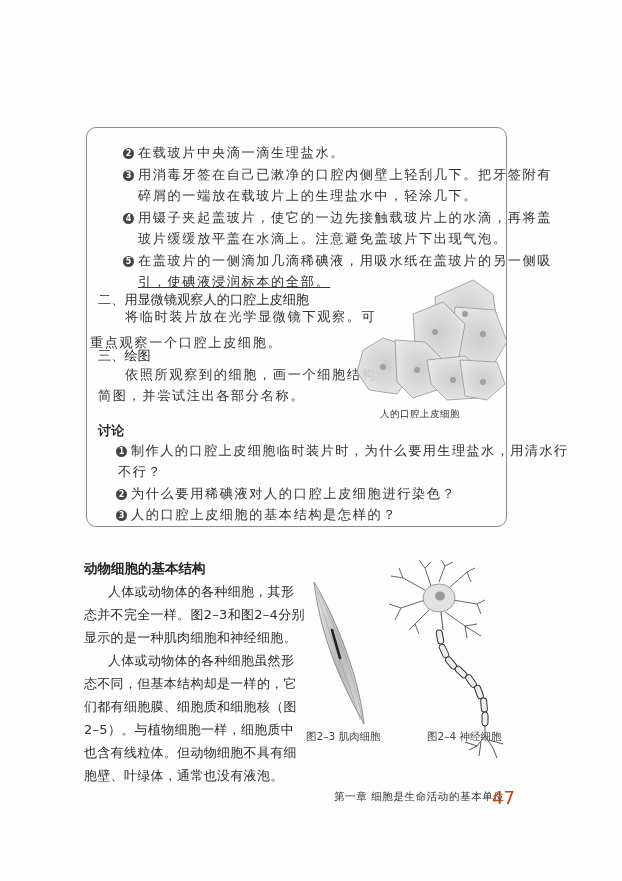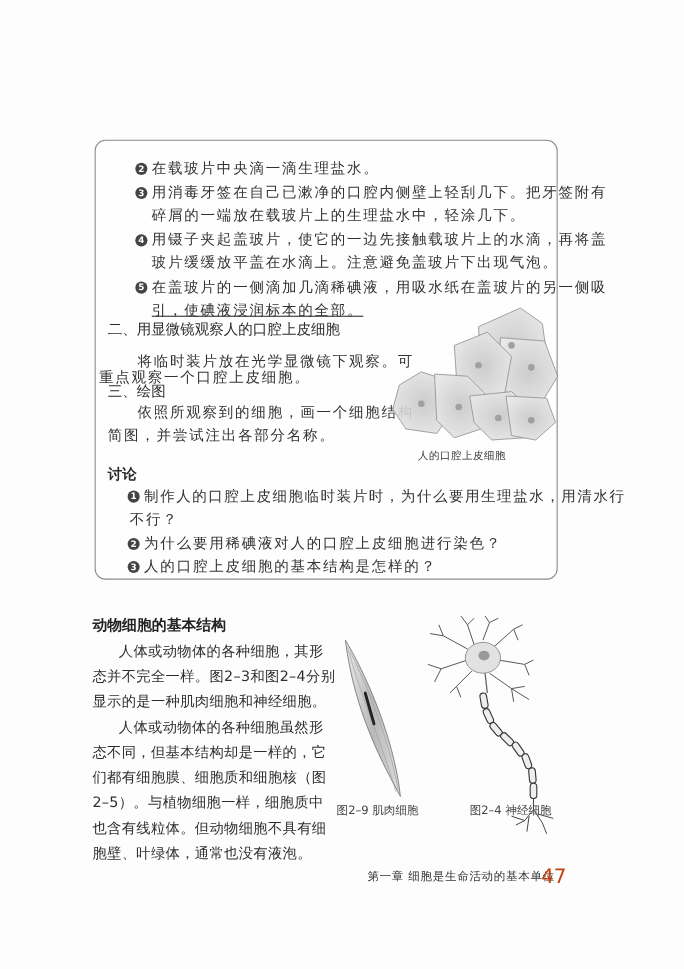--- a/index.html
+++ b/index.html
@@ -37,21 +37,21 @@
 <div class="line" style="left:123px;top:166px;"><span class="num">3</span><span>用消毒牙签在自己已漱净的口腔内侧壁上轻刮几下。把牙签附有</span></div>
 <div class="line" style="left:138px;top:187px;">碎屑的一端放在载玻片上的生理盐水中，轻涂几下。</div>
 
 <div class="line" style="left:123px;top:209px;"><span class="num">4</span><span>用镊子夹起盖玻片，使它的一边先接触载玻片上的水滴，再将盖</span></div>
 <div class="line" style="left:138px;top:230px;">玻片缓缓放平盖在水滴上。注意避免盖玻片下出现气泡。</div>
 
 <div class="line" style="left:123px;top:252px;"><span class="num">5</span><span>在盖玻片的一侧滴加几滴稀碘液，用吸水纸在盖玻片的另一侧吸</span></div>
 <div class="line" style="left:138px;top:273px;text-decoration:underline;">引，使碘液浸润标本的全部。</div>
 
 <div class="heading" style="left:98px;top:291px;">二、用显微镜观察人的口腔上皮细胞</div>
-<div class="line" style="left:125px;top:320px;">将临时装片放在光学显微镜下观察。可</div>
+<div class="line" style="left:125px;top:308px;">将临时装片放在光学显微镜下观察。可</div>
 <div class="line" style="left:90px;top:334px;">重点观察一个口腔上皮细胞。</div>
 
 <div class="heading" style="left:98px;top:347px;">三、绘图</div>
 <div class="line" style="left:125px;top:366px;">依照所观察到的细胞，画一个细胞结构</div>
 <div class="line" style="left:98px;top:387px;">简图，并尝试注出各部分名称。</div>
 
 <svg style="left:355px;top:272px;" width="155" height="130" viewBox="0 0 155 130">
   <defs>
     <radialGradient id="cg" cx="50%" cy="50%" r="60%">
       <stop offset="0%" stop-color="#c8c8c8"></stop>
@@ -145,17 +145,17 @@
   </g>
   <g stroke="#444" stroke-width="0.9" fill="none">
     <path d="M100 166 L100 176 L92 186 L84 190"></path>
     <path d="M100 176 L108 188 L112 198"></path>
     <path d="M96 182 L94 196"></path>
     <path d="M104 180 L118 184"></path>
     <path d="M92 186 L80 182"></path>
   </g>
 </svg>
 
-<div class="fig-cap" style="left:306px;top:730px;">图2–9  肌肉细胞</div>
+<div class="fig-cap" style="left:306px;top:730px;">图2–3  肌肉细胞</div>
 <div class="fig-cap" style="left:402px;top:730px;padding-left:25px;">图2–4  神经细胞</div>
 
 <div class="footer" style="left:334px;top:790px;">第一章  细胞是生命活动的基本单位</div>
 <div class="page-num" style="left:492px;top:787px;">47</div>
 
 </body></html>

